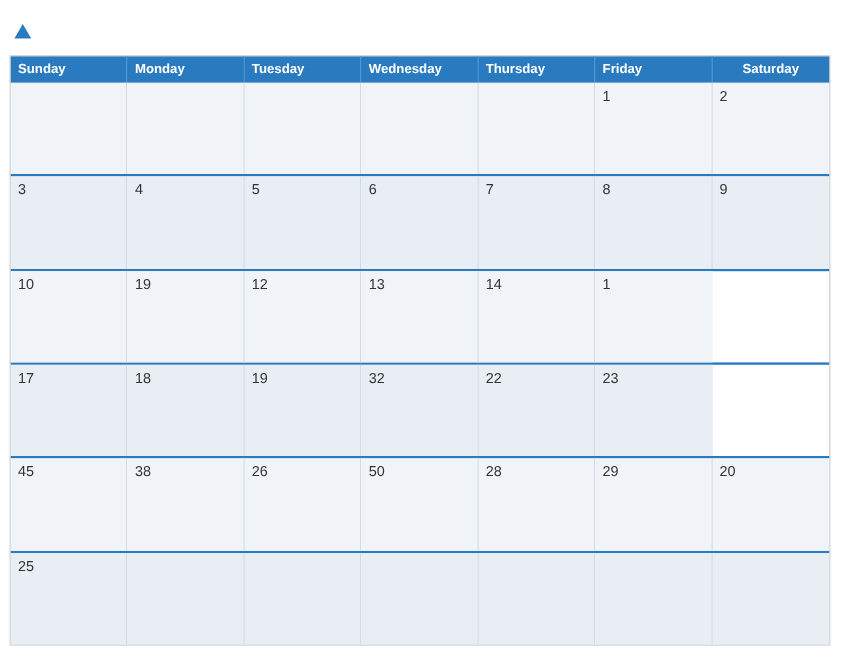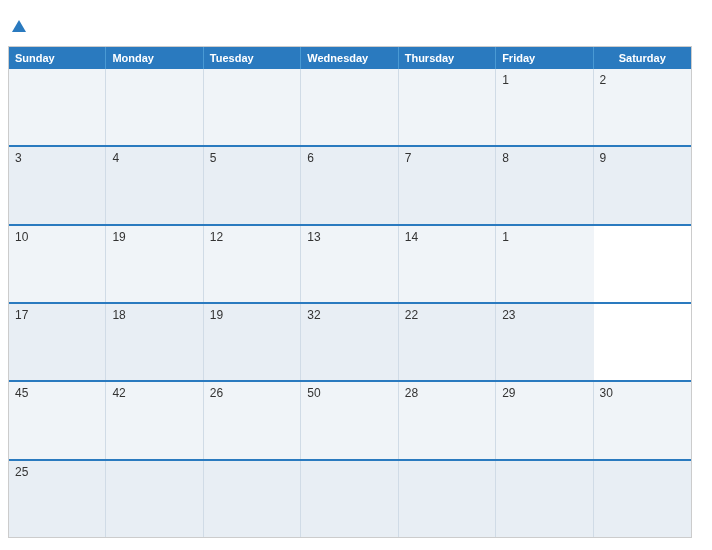--- a/index.html
+++ b/index.html
@@ -238,36 +238,36 @@
           </div>
           <div class="cal-cell">
             <span class="day-num">23</span>
           </div>
         </div>
         <div class="cal-week">
           <div class="cal-cell">
             <span class="day-num">45</span>
           </div>
           <div class="cal-cell">
-            <span class="day-num">42</span>
+            <span class="day-num">38</span>
           </div>
           <div class="cal-cell">
             <span class="day-num">26</span>
           </div>
           <div class="cal-cell">
             <span class="day-num">50</span>
           </div>
           <div class="cal-cell">
             <span class="day-num">28</span>
           </div>
           <div class="cal-cell">
             <span class="day-num">29</span>
           </div>
           <div class="cal-cell">
-            <span class="day-num">30</span>
+            <span class="day-num">20</span>
           </div>
         </div>
         <div class="cal-week">
           <div class="cal-cell">
             <span class="day-num">25</span>
           </div>
           <div class="cal-cell empty"></div>
           <div class="cal-cell empty"></div>
           <div class="cal-cell empty"></div>
           <div class="cal-cell empty"></div>

